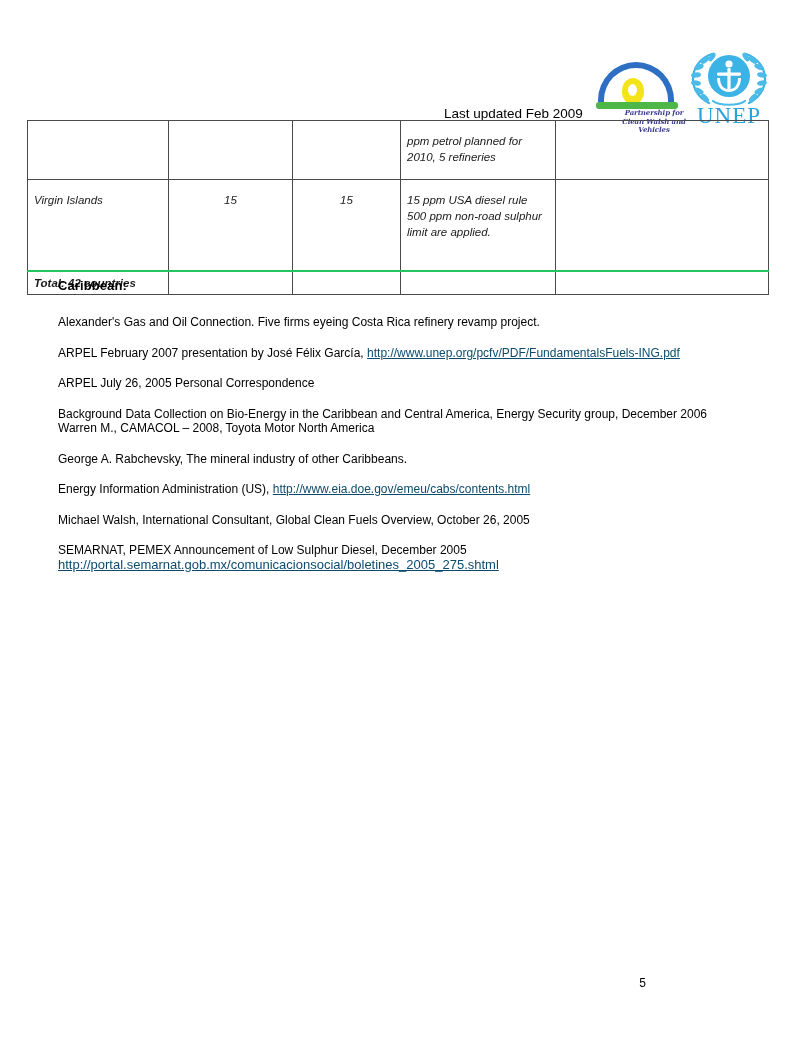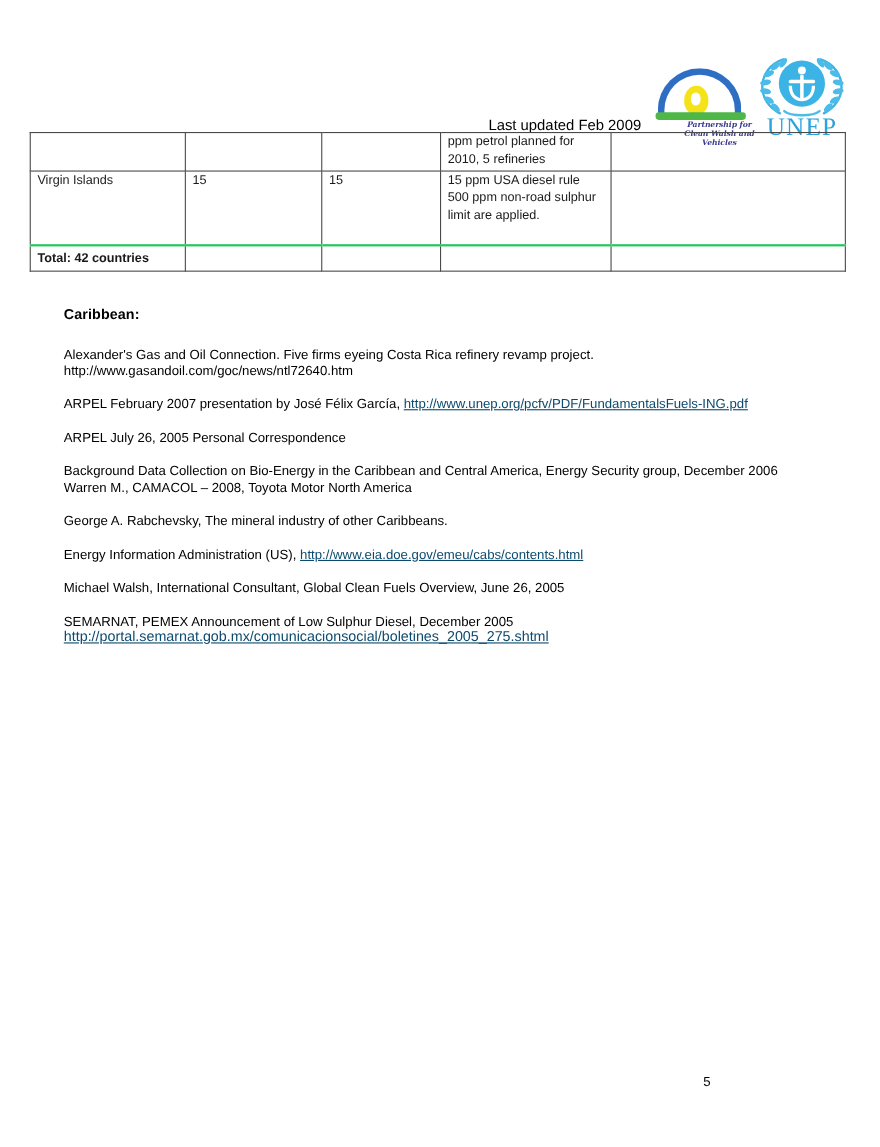--- a/index.html
+++ b/index.html
@@ -137,33 +137,34 @@
     left: 27px;
     top: 120px;
     width: 741px;
     border-collapse: collapse;
     table-layout: fixed;
     font-size: 11.5px;
     font-family: "Liberation Sans", sans-serif;
   }
   .data-table td {
     border: 1px solid #4a4a4a;
-    padding: 0 6px;
+    padding: 12px 6px;
     vertical-align: top;
     line-height: 16px;
     color: #1a1a1a;
+    font-style: italic;
   }
   .col-country { width: 141px; }
   .col-petrol  { width: 124px; }
   .col-diesel  { width: 108px; }
   .col-notes   { width: 155px; }
   .col-last    { width: 213px; }
 
   .cell-num {
-    text-align: left;
+    text-align: center;
     vertical-align: middle;
   }
   .row-total td {
     border-top: 2px solid #22c55e;
     font-weight: bold;
     vertical-align: middle;
     padding-top: 3px;
     padding-bottom: 3px;
   }
   .row-partial td { height: 34px; }
@@ -308,28 +309,28 @@
         <td></td>
         <td></td>
       </tr>
     </tbody>
   </table>
 
   <div class="references">
     <div class="ref-heading">Caribbean:</div>
     <div id="ref-list">
         <div class="ref-item"><span>Alexander's Gas and Oil Connection.  Five firms eyeing Costa Rica refinery revamp project.
-</span><a href="#" class="ref-plain-url">http://www.gasandoil.com/goc/news/ntl72640.htm</a></div>
+</span></div>
         <div class="ref-item"><span>ARPEL February 2007 presentation by José Félix García, </span><a href="#" class="ref-link">http://www.unep.org/pcfv/PDF/FundamentalsFuels-ING.pdf</a></div>
         <div class="ref-item"><span>ARPEL July 26, 2005 Personal Correspondence</span></div>
         <div class="ref-item"><span>Background Data Collection on Bio-Energy in the Caribbean and Central America, Energy Security group, December 2006
 Warren M., CAMACOL – 2008, Toyota Motor North America</span></div>
         <div class="ref-item"><span>George A. Rabchevsky, The mineral industry of other Caribbeans.</span></div>
         <div class="ref-item"><span>Energy Information Administration (US), </span><a href="#" class="ref-link">http://www.eia.doe.gov/emeu/cabs/contents.html</a></div>
-        <div class="ref-item"><span>Michael Walsh, International Consultant, Global Clean Fuels Overview, June 26, 2005</span></div>
+        <div class="ref-item"><span>Michael Walsh, International Consultant, Global Clean Fuels Overview, October 26, 2005</span></div>
         <div class="ref-item"><span>SEMARNAT, PEMEX Announcement of Low Sulphur Diesel, December 2005
 </span><a href="#" class="ref-link big">http://portal.semarnat.gob.mx/comunicacionsocial/boletines_2005_275.shtml</a></div>
       </div>
   </div>
 
   <div class="page-number">5</div>
 
 </div>
 
 </body></html>

